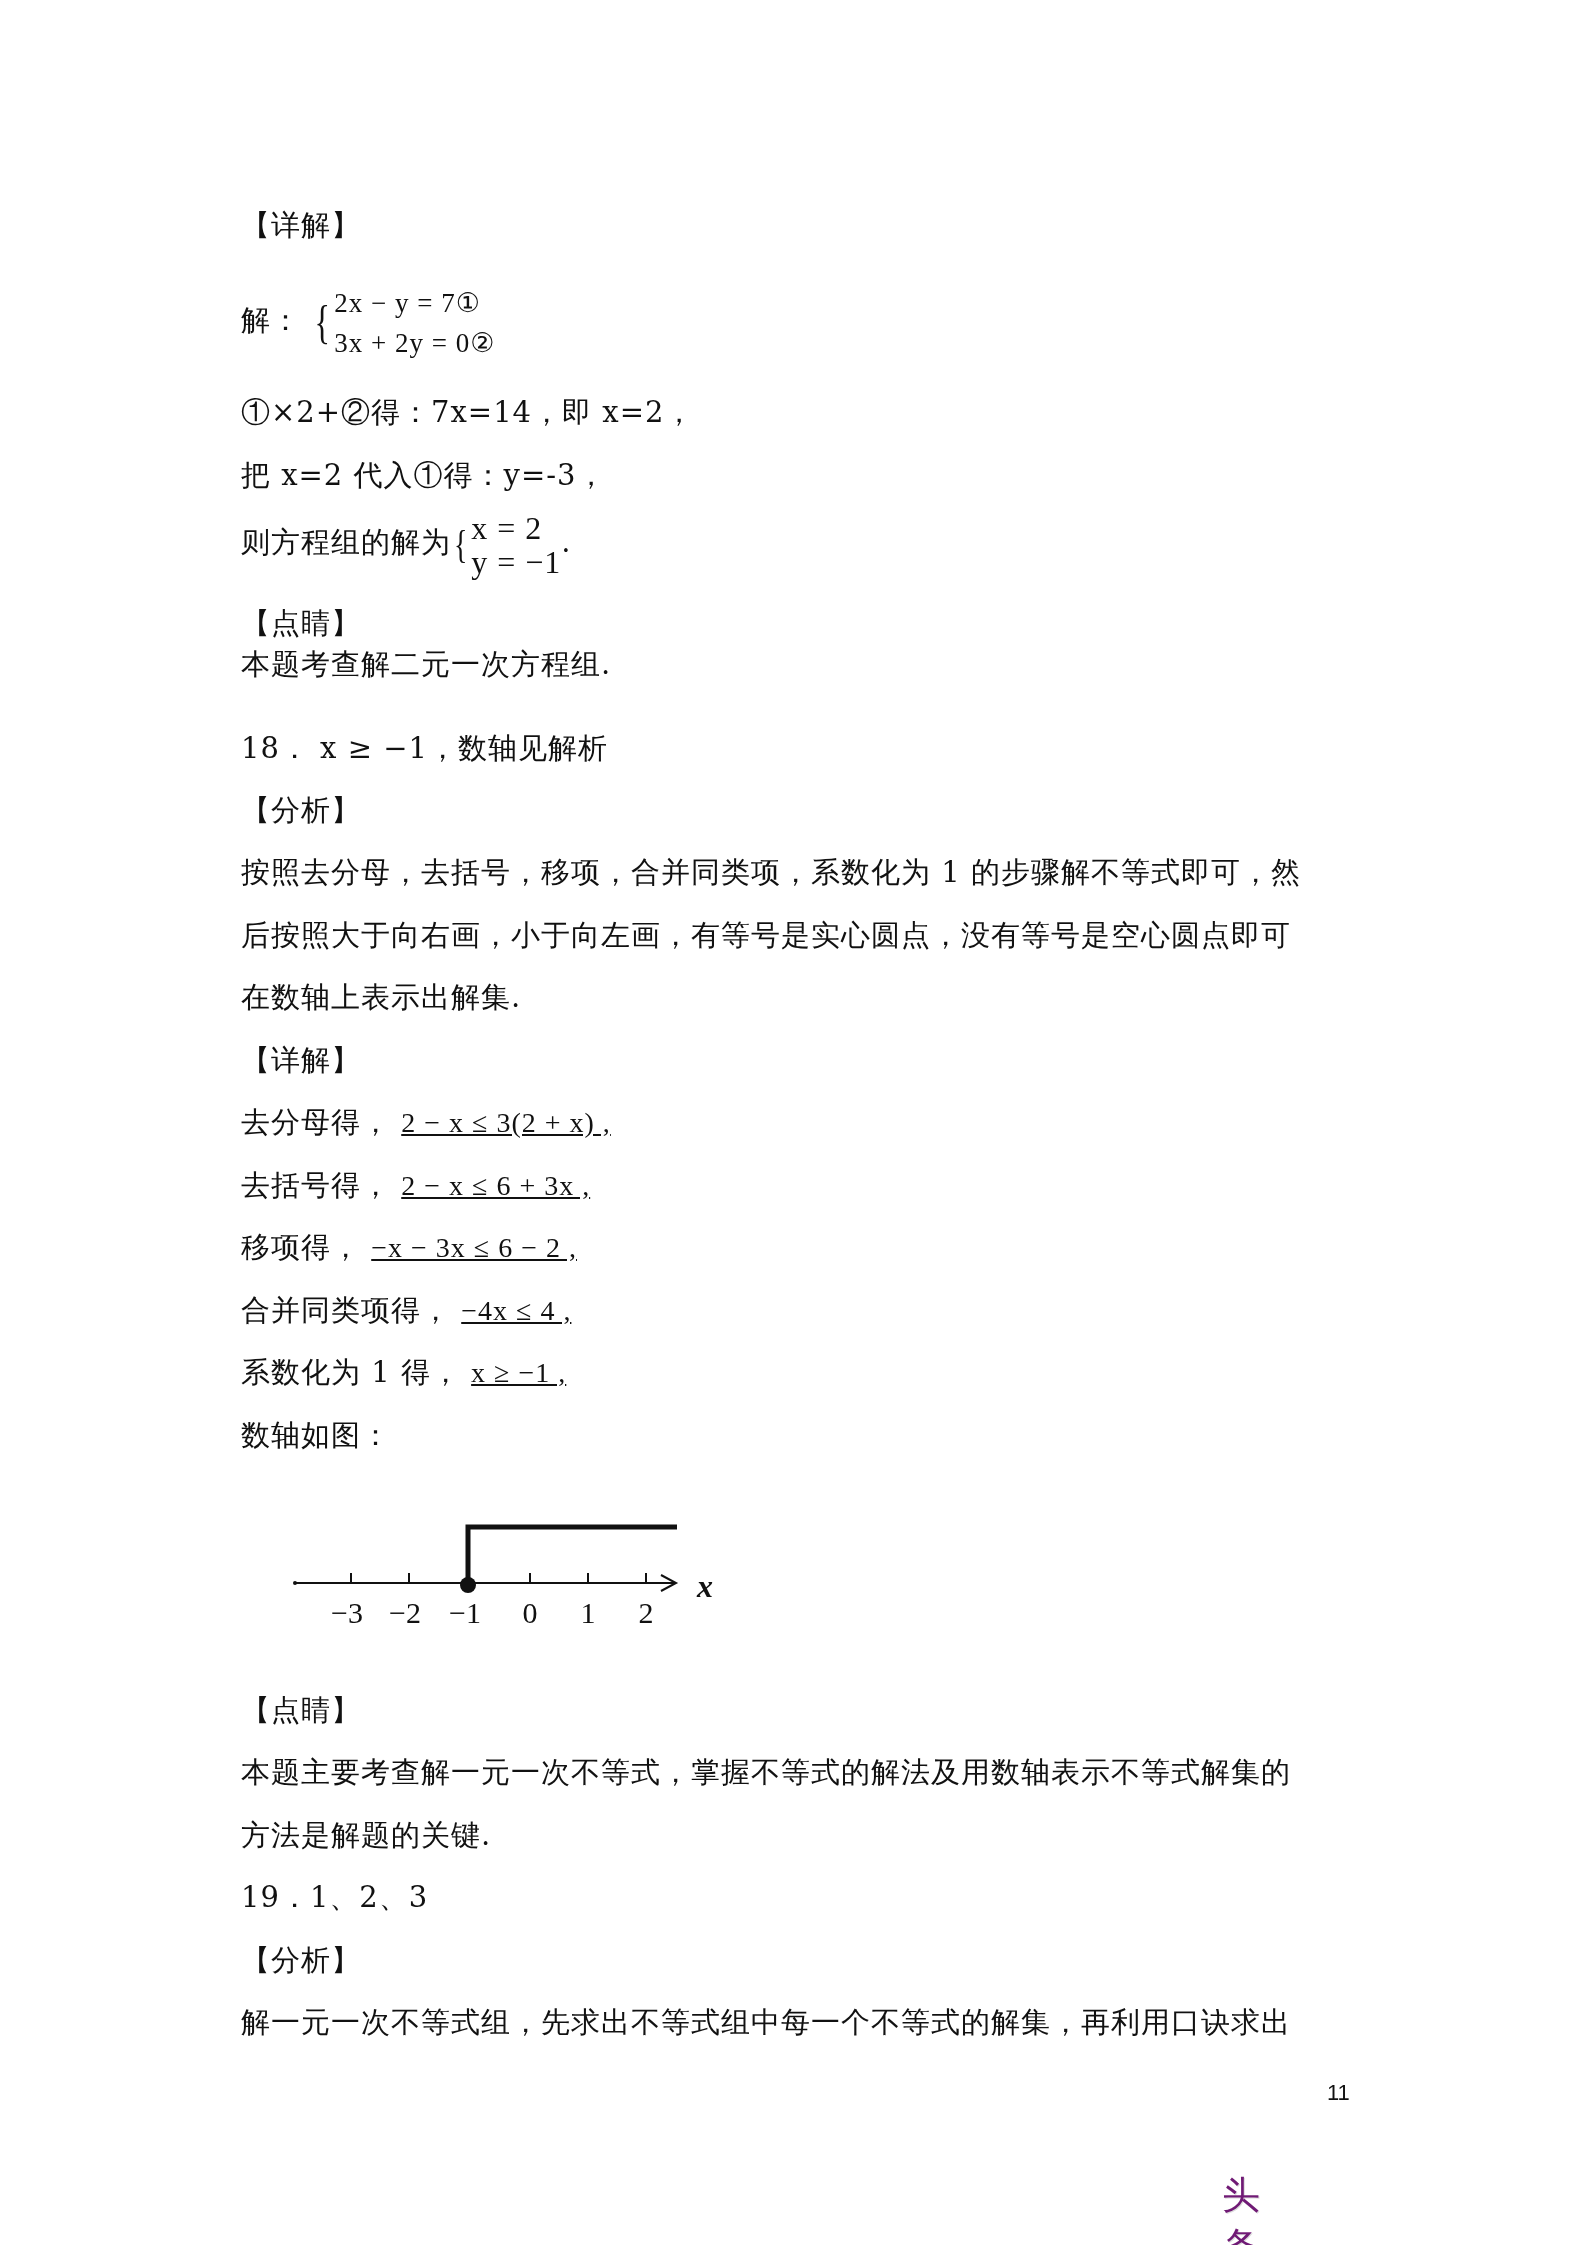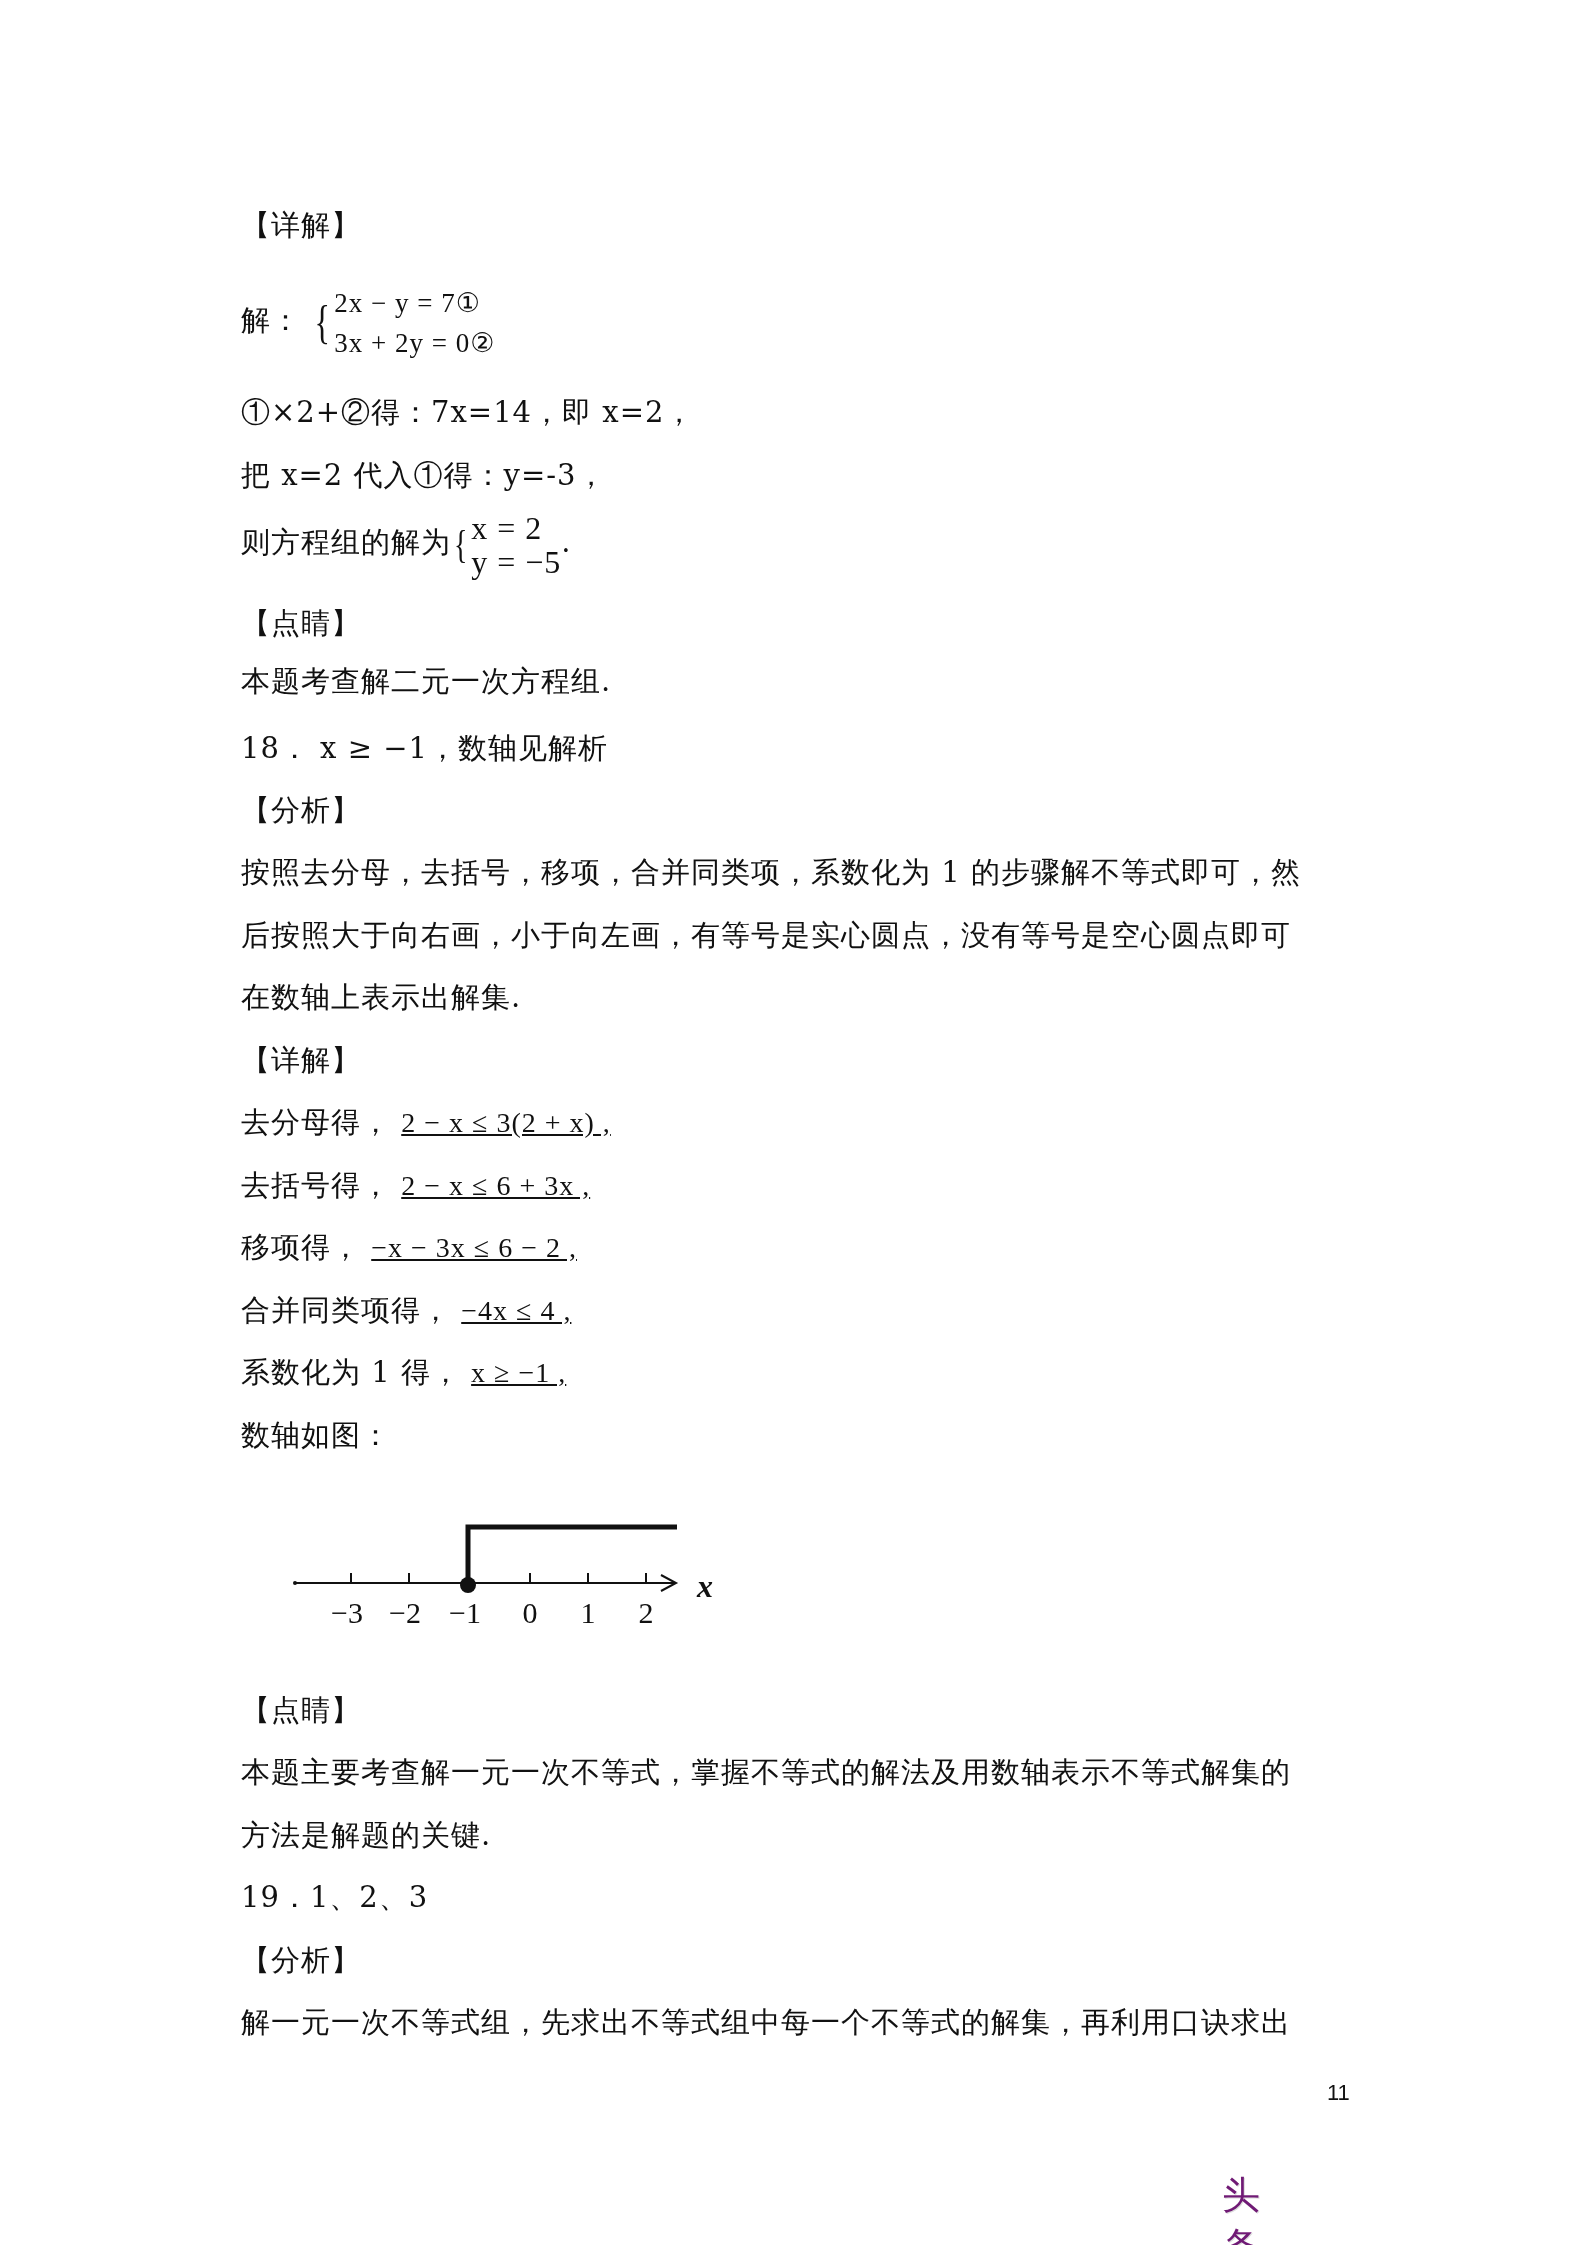--- a/index.html
+++ b/index.html
@@ -35,26 +35,26 @@
       </span>
     </span>
   </div>
 
   <div class="line" style="top:392px;">①×2+②得：7x=14，即 x=2，</div>
   <div class="line" style="top:455px;">把 x=2 代入①得：y=-3，</div>
 
   <div class="line" style="top:508px; line-height:68px;">
     <span>则方程组的解为</span><span class="sys"><span class="brace" style="font-size:40px;line-height:52px;">{</span><span class="eqs small-eqs">
         <div>x = 2</div>
-        <div>y = −5</div>
+        <div>y = −1</div>
       </span></span><span>.</span>
   </div>
 
   <div class="line" style="top:603px;">【点睛】</div>
-  <div class="line" style="top:661px;">本题考查解二元一次方程组.</div>
+  <div class="line" style="top:644px;">本题考查解二元一次方程组.</div>
 
   <div class="line" style="top:728px;">18．  x ≥ −1，数轴见解析</div>
   <div class="line" style="top:790px;">【分析】</div>
   <div class="line" style="top:852px;">按照去分母，去括号，移项，合并同类项，系数化为 1 的步骤解不等式即可，然</div>
   <div class="line" style="top:915px;">后按照大于向右画，小于向左画，有等号是实心圆点，没有等号是空心圆点即可</div>
   <div class="line" style="top:977px;">在数轴上表示出解集.</div>
 
   <div class="line" style="top:1040px;">【详解】</div>
 
   <div class="line" style="top:1102px;">

